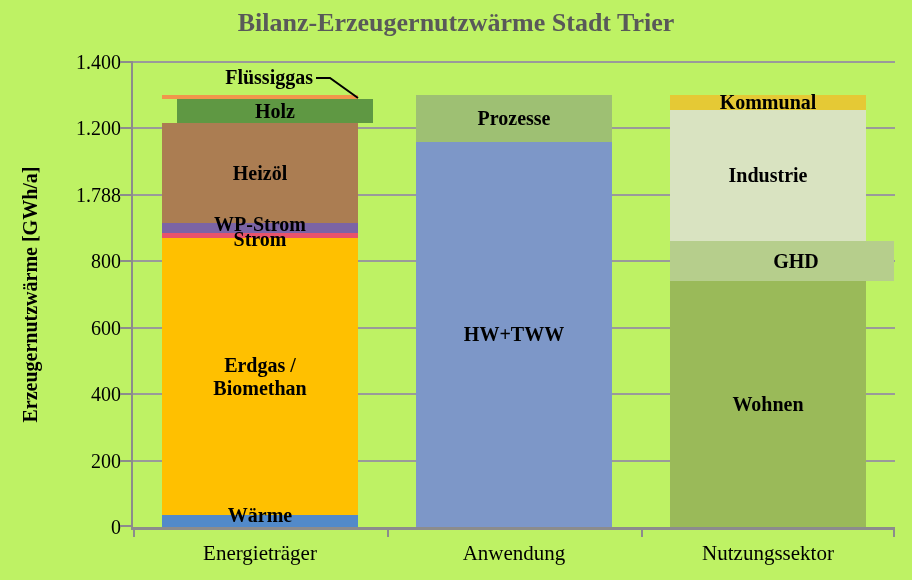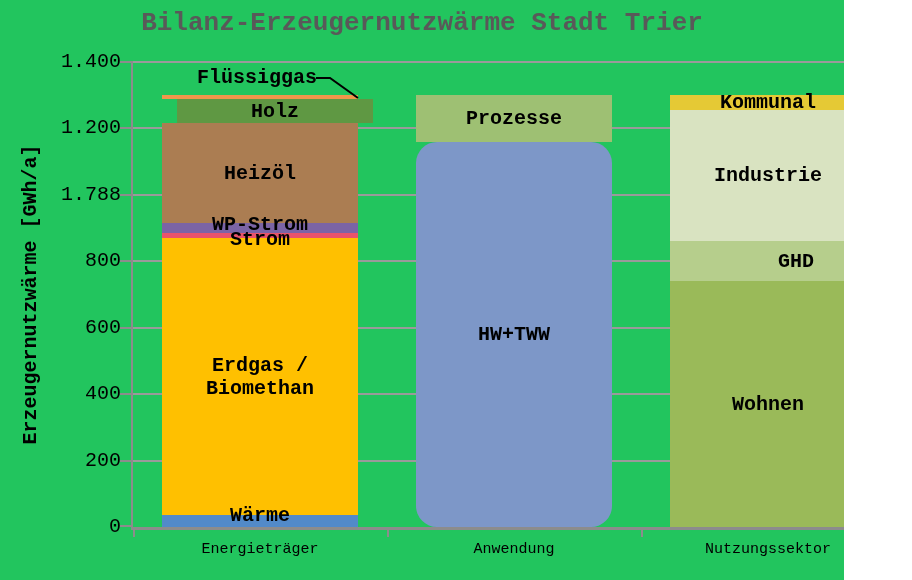--- a/index.html
+++ b/index.html
@@ -1,20 +1,20 @@
 <!DOCTYPE html>
 <html style="--title-color: #595959; --axis-color: #8C8C8C; --grid-color: #9A9A9A;"><head>
 <meta charset="utf-8">
 <style>
   html,body{margin:0;padding:0;background:#fff;}
   .chart{
     position:relative;
-    width:844px;height:580px;
-    background:#22c55e;
-    font-family:Liberation Mono, monospace;
+    width:912px;height:580px;
+    background:#bef264;
+    font-family:Liberation Serif, serif;
     overflow:hidden;
   }
   .title{
     position:absolute;left:0;top:8px;width:100%;
     text-align:center;font-size:26px;font-weight:bold;
     color:var(--title-color,#595959);
     letter-spacing:0px;
   }
   .ytitle{
     position:absolute;left:-170px;top:283px;width:400px;
@@ -57,21 +57,21 @@
     font-size:20px;font-weight:bold;color:#000;
     text-align:center;white-space:pre-line;line-height:1.15;
   }
   
   .bar-0 .seg-0 .seg-label{transform:translateY(-6px);white-space:nowrap;}
   .bar-0 .seg-2 .seg-label{transform:translateY(4px);white-space:nowrap;}
   .bar-0 .seg-3 .seg-label{transform:translateY(-4px);white-space:nowrap;}
   .cat{
     position:absolute;top:calc(100% + 14px);left:50%;
     transform:translateX(-50%);
-    font-size:15px;color:#000;white-space:nowrap;
+    font-size:21px;color:#000;white-space:nowrap;
   }
   .callout-label{
     position:absolute;left:64px;top:4px;width:116px;
     text-align:right;font-size:20px;font-weight:bold;color:#000;z-index:6;
   }
   .callout-svg{
     position:absolute;left:0;top:0;width:762px;height:465px;
     z-index:6;pointer-events:none;
   }
 </style>
@@ -132,21 +132,21 @@
           <div class="seg seg-4" style="height: 21.4286%; background: rgb(171, 125, 82);">
             <span class="seg-label">Heizöl</span>
           </div>
           <div class="seg seg-5" style="height: 5.35714%; background: rgb(95, 152, 67); margin-left: 15px;">
             <span class="seg-label">Holz</span>
           </div>
           <div class="seg seg-6" style="height: 0.714286%; background: rgb(240, 150, 75);"></div>
           <div class="cat">Energieträger</div>
         </div>
         <div class="bar bar-1" style="left: 283px; width: 196px;">
-          <div class="seg seg-0" style="height: 82.8571%; background: rgb(125, 151, 200); border-radius: 21px;">
+          <div class="seg seg-0" style="height: 82.8571%; background: rgb(125, 151, 200);">
             <span class="seg-label">HW+TWW</span>
           </div>
           <div class="seg seg-1" style="height: 10%; background: rgb(158, 192, 115);">
             <span class="seg-label">Prozesse</span>
           </div>
           <div class="cat">Anwendung</div>
         </div>
         <div class="bar bar-2" style="left: 537px; width: 196px;">
           <div class="seg seg-0" style="height: 52.8571%; background: rgb(154, 186, 89);">
             <span class="seg-label">Wohnen</span>

